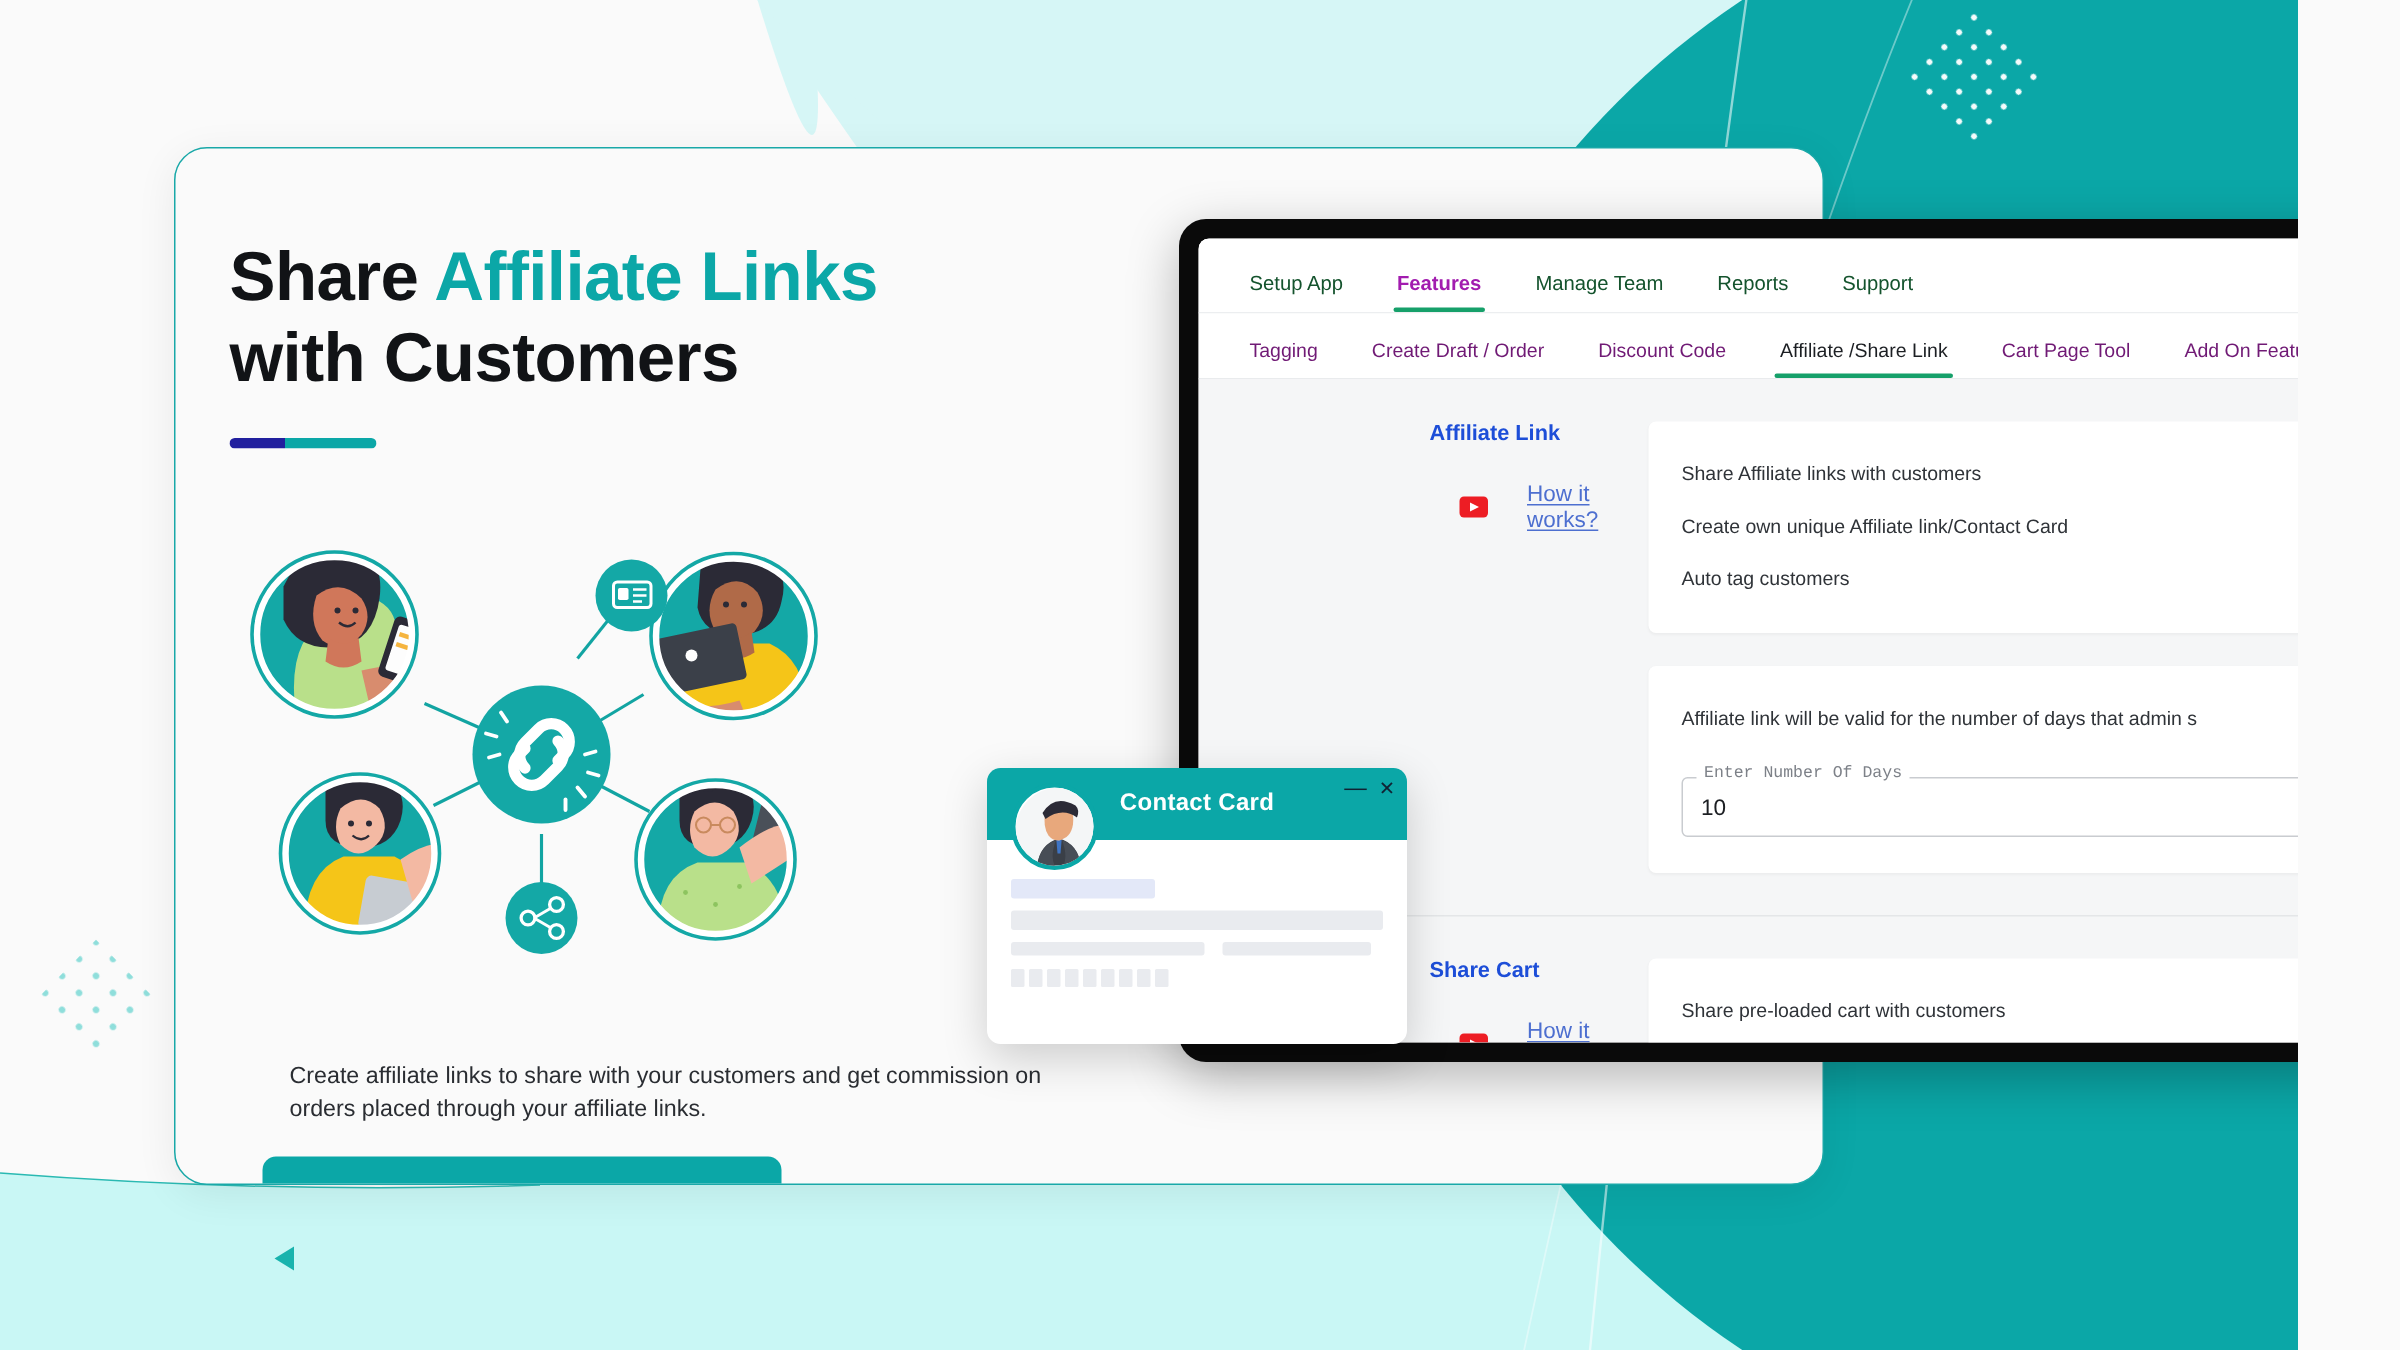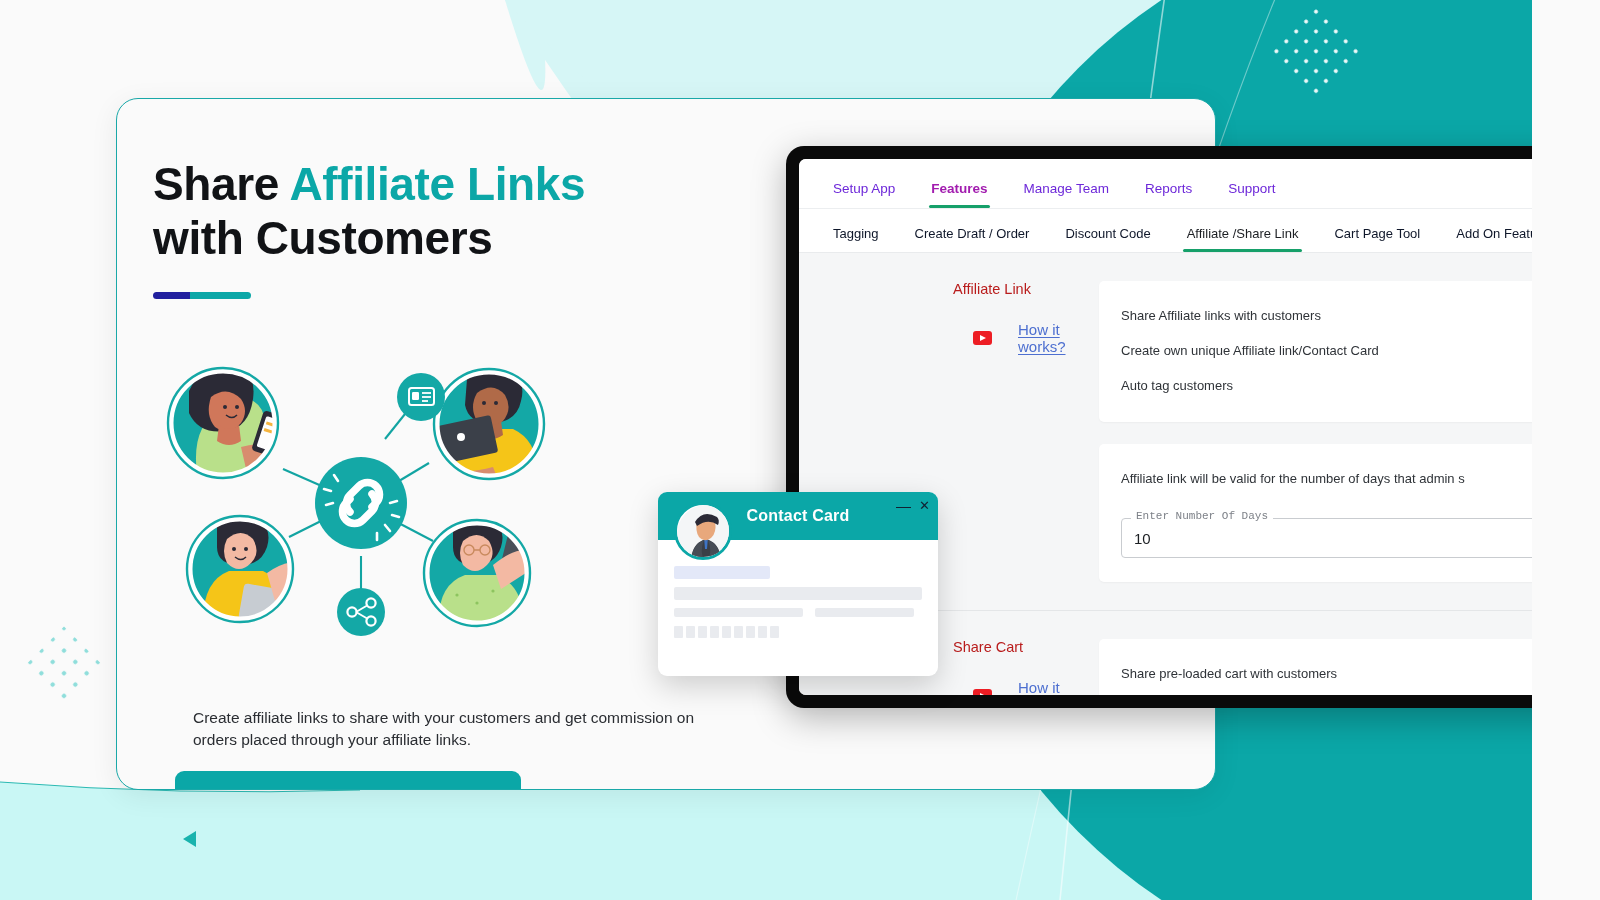--- a/index.html
+++ b/index.html
@@ -87,60 +87,60 @@
   
   .tabs-primary {
     display: flex; align-items: flex-end;
     height: 50px; padding: 0 16px;
     background: #ffffff;
     border-bottom: 1px solid #eceef0;
   }
   .tab-p {
     position: relative;
     padding: 0 18px 12px 18px;
-    font-size: 13.5px; color: #6d28d9;
+    font-size: 13.5px; color: #14532d;
     cursor: pointer; white-space: nowrap;
   }
   .tab-p.active { color: #a21caf; font-weight: 700; }
   .tab-p.active::after {
     content: ""; position: absolute; left: 16px; right: 16px; bottom: 0;
     height: 3px; background: #16a06a; border-radius: 2px;
   }
 
   
   .tabs-secondary {
     display: flex; align-items: flex-end;
     height: 44px; padding: 0 16px;
     background: #ffffff;
     border-bottom: 1px solid #e9ebed;
   }
   .tab-s {
     position: relative;
     padding: 0 18px 11px 18px;
-    font-size: 13px; color: #0f172a;
+    font-size: 13px; color: #701a75;
     cursor: pointer; white-space: nowrap;
   }
   .tab-s.active { color: #1c1f23; font-weight: 400; }
   .tab-s.active::after {
     content: ""; position: absolute; left: 14px; right: 14px; bottom: 0;
     height: 3px; background: #16a06a; border-radius: 2px;
   }
 
   
   .screen-body {
     position: absolute; top: 94px; left: 0; right: 0; bottom: 0;
     background: #f5f6f7;
     overflow: hidden;
   }
 
   .feat-row { display: flex; padding: 28px 0 0 0; }
   .feat-left {
     width: 300px; padding-left: 154px; flex: none;
   }
-  .feat-title { font-size: 14.5px; font-weight: 400; color: #b91c1c; }
+  .feat-title { font-size: 14.5px; font-weight: 700; color: #1d4ed8; }
   .howlink { margin-top: 24px; display: flex; align-items: center; gap: 6px; cursor: pointer; }
   .yt {
     width: 19px; height: 14px; background: #ed1d24; border-radius: 3px;
     display: flex; align-items: center; justify-content: center; flex: none;
   }
   .yt::after {
     content: ""; border-left: 6px solid #fff;
     border-top: 3.5px solid transparent; border-bottom: 3.5px solid transparent;
     margin-left: 1px;
   }
@@ -169,21 +169,21 @@
   .field-label {
     position: absolute; top: -8px; left: 10px;
     background: #ffffff; padding: 0 5px;
     font-size: 11px; color: #7d8188; font-family: Liberation Mono, monospace;
   }
 
   .divider { height: 1px; background: #e4e6e8; margin: 6px 0 0 0; }
 
   
   .contact-win {
-    position: absolute; left: 658px; top: 492px;
+    position: absolute; left: 658px; top: 512px;
     width: 280px; height: 184px;
     background: #ffffff;
     border-radius: 9px;
     box-shadow: 0 10px 30px rgba(0,0,0,0.18);
     overflow: hidden;
   }
   .cw-head {
     height: 48px; background: #0BA7A7;
     position: relative;
     display: flex; align-items: center; justify-content: center;

